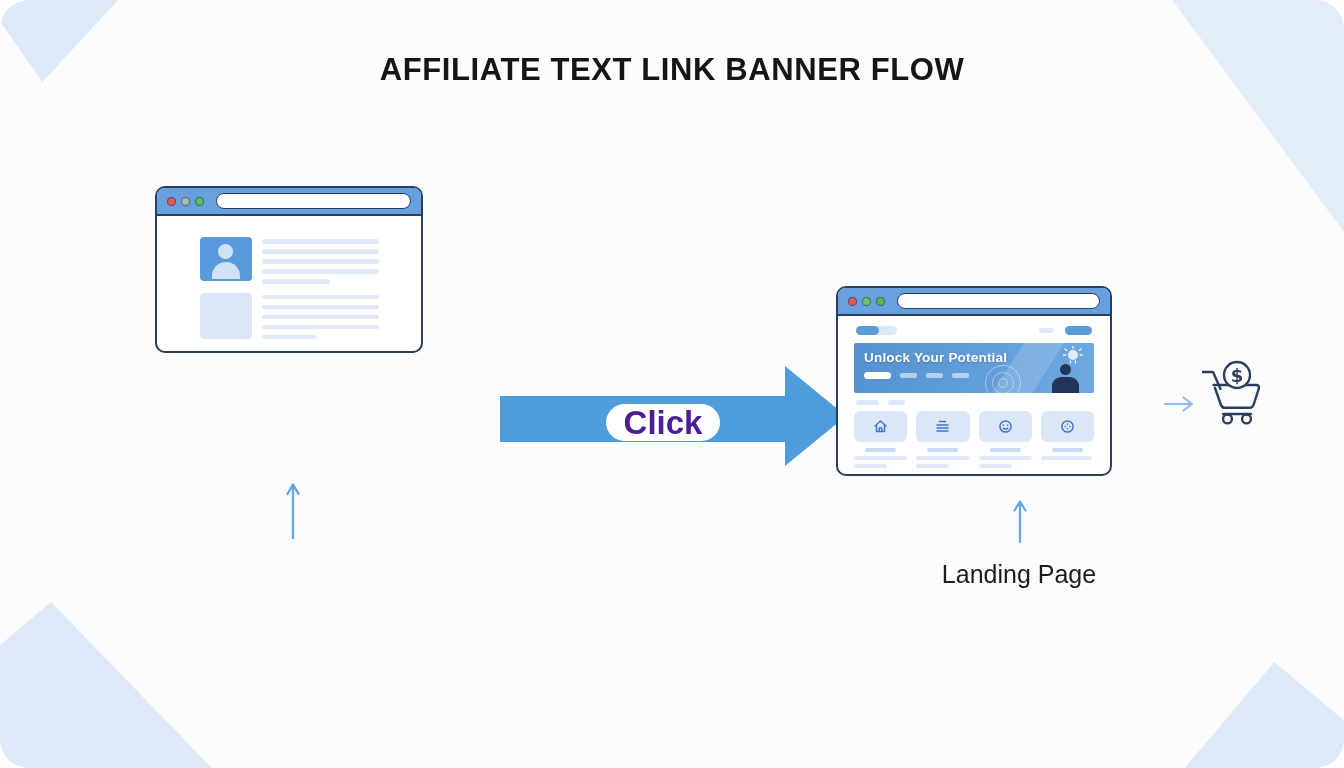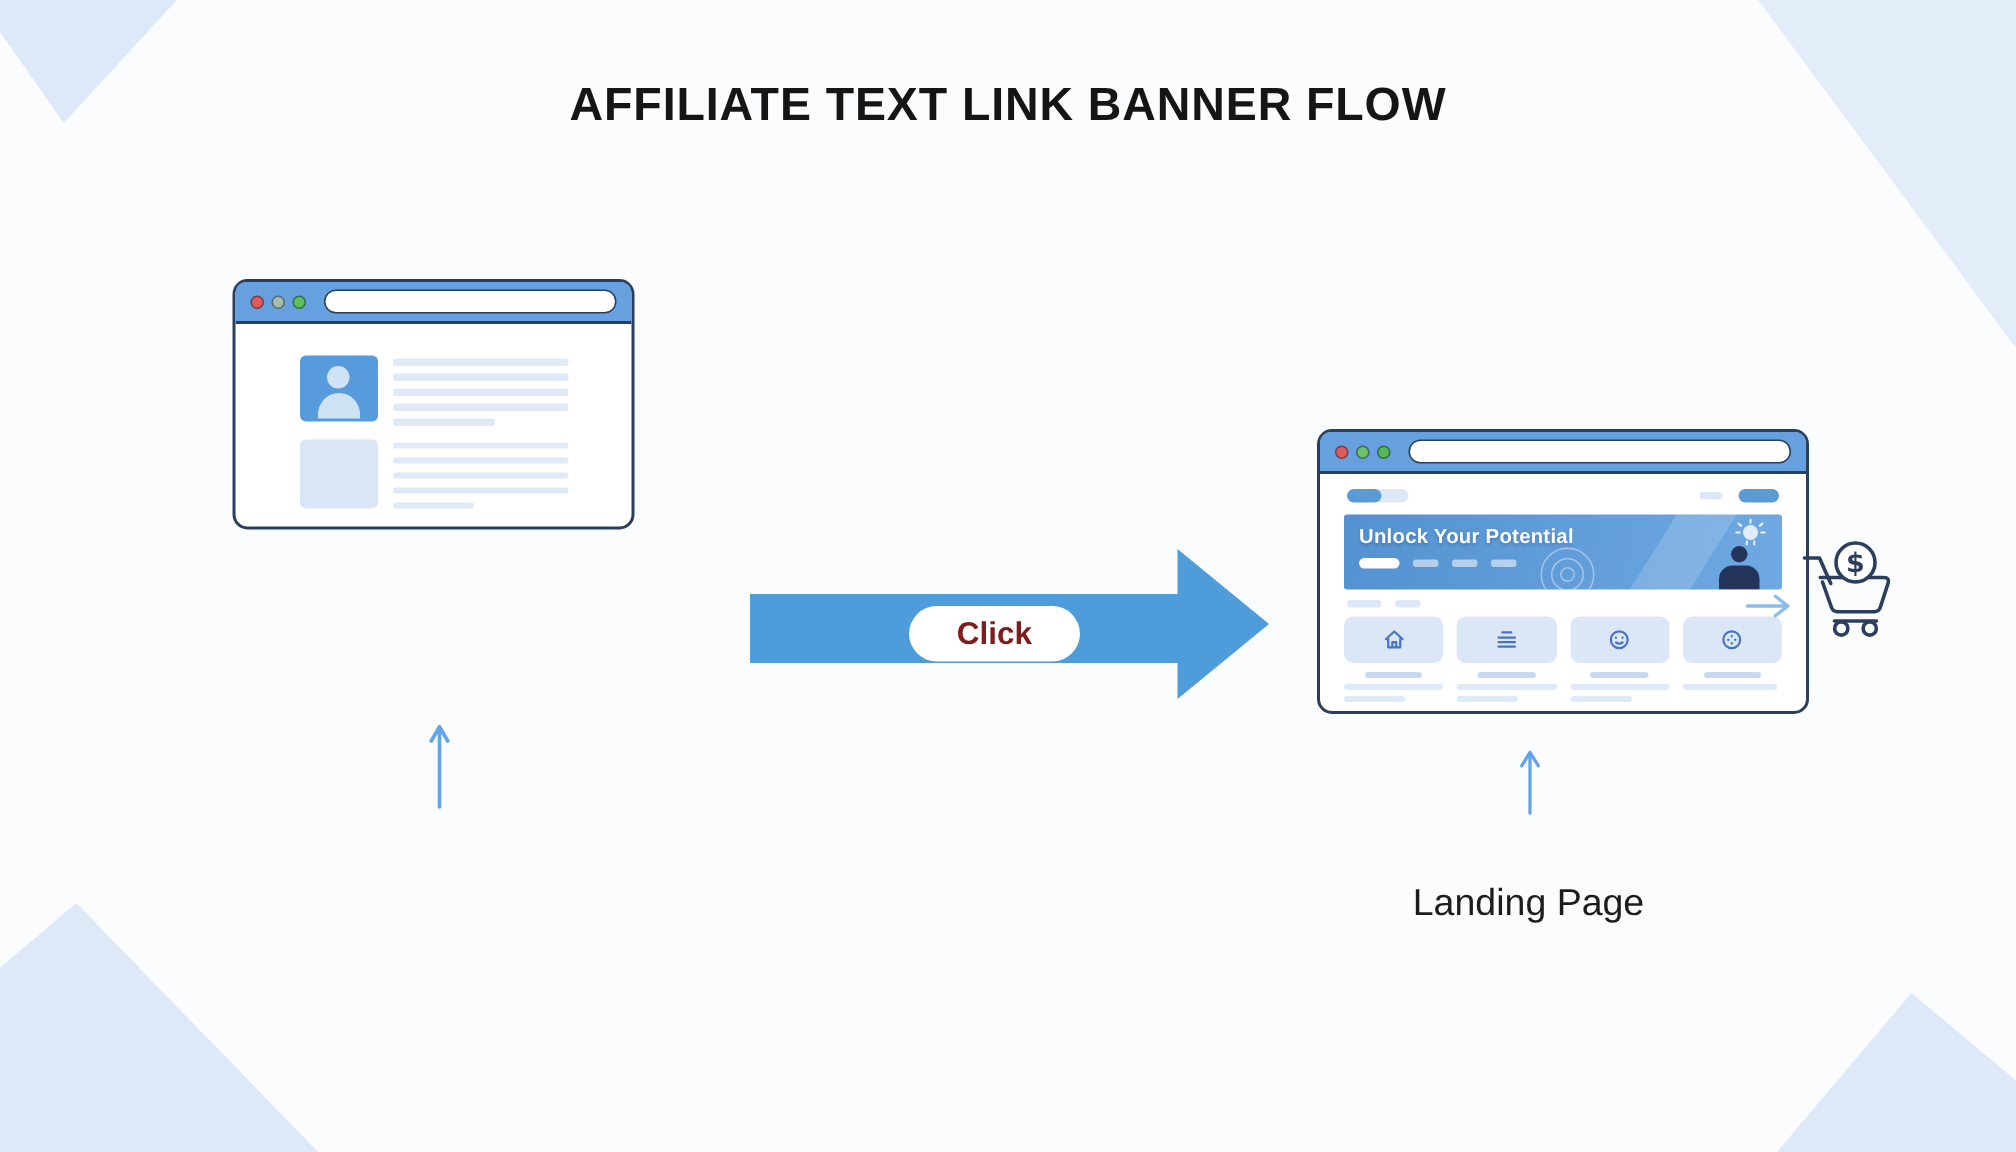--- a/index.html
+++ b/index.html
@@ -1,18 +1,18 @@
 <!DOCTYPE html>
 <html><head>
 <meta charset="utf-8">
 <style>
   html,body { margin:0; padding:0; background:#fff; }
   .stage {
     position:relative; width:1344px; height:768px; overflow:hidden;
-    background:#fbfcfe; font-family:"Liberation Sans", sans-serif;
+    background:#fbfcfe; font-family:"Liberation Sans", sans-serif;border-radius:29px;
   }
   
   .tri { position:absolute; background:#dde9f7; }
   .tri-tl { left:0; top:0; width:118px; height:82px; clip-path:polygon(0 0,100% 0,36% 100%,0 26%); }
   .tri-tr { right:0; top:0; width:172px; height:232px; background:#e3edfa; clip-path:polygon(0 0,100% 0,100% 100%); }
   .tri-bl { left:0; bottom:0; width:212px; height:166px; clip-path:polygon(24% 0,100% 100%,0 100%,0 26%); }
   .tri-br { right:0; bottom:0; width:166px; height:106px; clip-path:polygon(58% 0,100% 55%,100% 100%,4% 100%); }
 
   .page-title {
     position:absolute; top:52px; left:0; right:0; text-align:center;
@@ -39,32 +39,32 @@
   
   .text-banner {
     position:absolute; left:103px; top:371px; width:380px; height:84px; box-sizing:border-box;
     border:2px dashed #5b9bd5; background:#e9f1fb; border-radius:3px;
     display:flex; align-items:center; justify-content:center;
   }
   .link-text { font-size:21px; font-weight:700; color:#1f4e8c; border-bottom:2.2px solid #2b4a7a; padding-bottom:5px; }
 
   .caption { position:absolute; text-align:center; font-size:25px; color:#1c1c1e; }
   .cap-left { left:153px; top:540px; width:300px; }
-  .cap-right { left:878px; top:588px; width:282px; }
+  .cap-right { left:878px; top:560px; width:282px; }
 
   .up-arrow { position:absolute; }
   .up1 { left:285px; top:477px; }
   .up2 { left:1012px; top:495px; }
 
   
   .flow-arrow { position:absolute; left:500px; top:364px; }
   .click-pill {
     position:absolute; left:606px; top:404px; width:114px; height:37px; border-radius:19px;
     background:#fff; display:flex; align-items:center; justify-content:center;
-    font-size:21px; font-weight:800; color:#7f1d1d;
+    font-size:33px; font-weight:800; color:#4c1d95;
   }
 
   
   .rw-content { padding:8px 16px 0; }
   .nav-row { display:flex; justify-content:space-between; align-items:center; margin:2px 2px 8px; }
   .toggle { display:flex; align-items:center; }
   .tg-on { width:23px; height:9px; background:#5b9bd5; border-radius:4.5px; position:relative; z-index:1; }
   .tg-off { width:23px; height:9px; background:#dce8f7; border-radius:4.5px; margin-left:-5px; }
   .nav-right { display:flex; align-items:center; gap:11px; }
   .nav-dash { width:15px; height:5px; background:#dce8f7; border-radius:2.5px; }
@@ -152,21 +152,21 @@
     <path d="M8 61 V10 M2.5 17 L8 7.5 L13.5 17" stroke="#63a4e8" stroke-width="2.4" fill="none" stroke-linecap="round" stroke-linejoin="round"></path>
   </svg>
 
   <svg class="flow-arrow" width="348" height="104">
     <path d="M0 32 H285 V2 L346 52 L285 102 V78 H0 Z" fill="#4f9cdb"></path>
   </svg>
   <div class="click-pill">
     <span>Click</span>
   </div>
 
-  <div class="browser" style="left:878px; top:286px; width:328px; height:190px;">
+  <div class="browser" style="left:836px; top:286px; width:276px; height:190px;">
     <div class="bar">
       <span class="dot" style="background:#e15a5a;"></span>
       <span class="dot" style="background:#6cc06c;"></span>
       <span class="dot" style="background:#54bb54;"></span>
       <span class="url"></span>
     </div>
     <div class="rw-content">
       <div class="nav-row">
         <div class="toggle">
           <span class="tg-on"></span>

